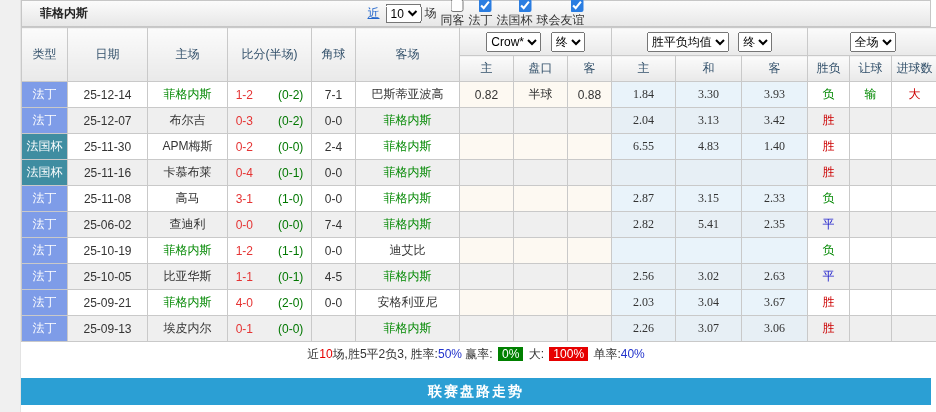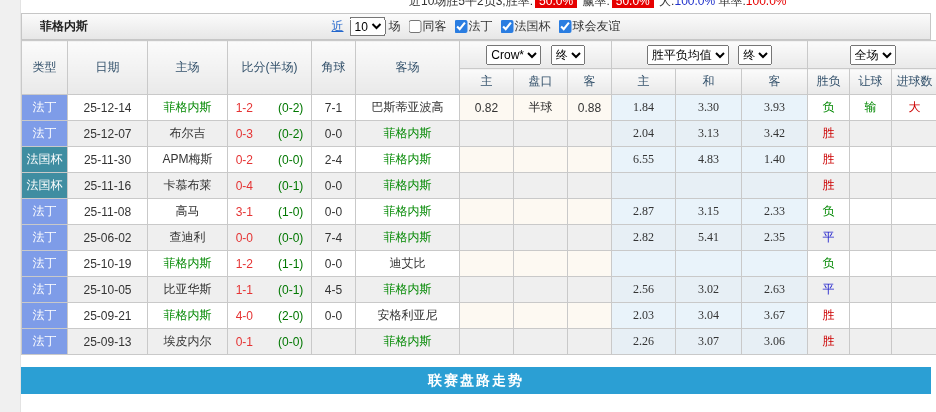--- a/index.html
+++ b/index.html
@@ -12,21 +12,21 @@
   .top-strip{height:13px;overflow:hidden;position:relative;}
   .top-strip .line{position:absolute;top:-9px;left:388px;white-space:nowrap;line-height:20px;color:#333;}
 
   
   .title-bar{height:25px;border:1px solid #c6c6c6;background:linear-gradient(#fbfbfb,#e7e7e7);
              position:relative;display:flex;align-items:center;}
   .title-bar .team{font-weight:bold;margin-left:18px;color:#222;}
   .controls{position:absolute;left:50%;transform:translateX(-50%);display:flex;align-items:center;white-space:nowrap;}
   .controls .recent{color:#2266cc;text-decoration:underline;margin-right:3px;}
   .controls select{font-size:12px;height:19px;margin:0 3px;}
-  .controls label{display:flex;align-items:center;margin-left:4px;}
+  .controls label{display:flex;align-items:flex-end;margin-left:4px;flex-direction:column;}
   .controls input[type=checkbox]{width:13px;height:13px;margin:0 1px 0 4px;accent-color:#2a7de1;}
 
   
   table{width:100%;border-collapse:collapse;table-layout:fixed;}
   th,td{border:1px solid #c9c9c9;text-align:center;padding:0;overflow:hidden;white-space:nowrap;}
   thead th{background:linear-gradient(#fbfbfb,#e9e9e9);font-weight:normal;color:#33516b;}
   tr.h1 th{height:27px;}
   tr.h2 th{height:25px;}
   tbody td{height:25px;background:#fff;}
   tbody tr:nth-child(even) td{background:#efefef;}
@@ -52,23 +52,20 @@
   .blue-bar{margin-top:12px;height:27px;line-height:27px;background:var(--accent-bar,#2b9fd4);
             color:#fff;font-weight:bold;text-align:center;font-size:14px;letter-spacing:2px;cursor:pointer;}
 </style>
 </head>
 <body>
 
 <div class="page">
   <div class="left-strip"></div>
   <div class="content">
 
-    <div class="top-strip">
-      <div class="line"><span>近10场胜5平2负3,胜率:</span><span class="seg-red-badge">50.0%</span><span> 赢率:</span><span class="seg-red-badge">50.0%</span><span> 大:</span><span class="seg-blue">100.0%</span><span> 单率:</span><span class="seg-red">100.0%</span></div>
-    </div>
 
     <div class="title-bar">
       <span class="team">菲格内斯</span>
       <div class="controls">
         <span class="recent">近</span>
         <select><option>10</option></select>
         <span>场</span>
         <label>
           <input type="checkbox" style="">
           <span>同客</span>
@@ -305,16 +302,17 @@
     <td class="euro">2.26</td>
     <td class="euro">3.07</td>
     <td class="euro">3.06</td>
     <td class="t-red">胜</td>
     <td></td>
     <td></td>
   </tr>
         </tbody>
     </table>
 
+    <div class="summary"><span>近</span><span class="seg-red-text">10</span><span>场,胜5平2负3, 胜率:</span><span class="seg-blue">50%</span><span> 赢率: </span><span class="seg-green-badge">0%</span><span> 大: </span><span class="seg-red-badge">100%</span><span> 单率:</span><span class="seg-blue">40%</span></div>
 
     <div class="blue-bar">联赛盘路走势</div>
   </div>
 </div>
 
 </body></html>

